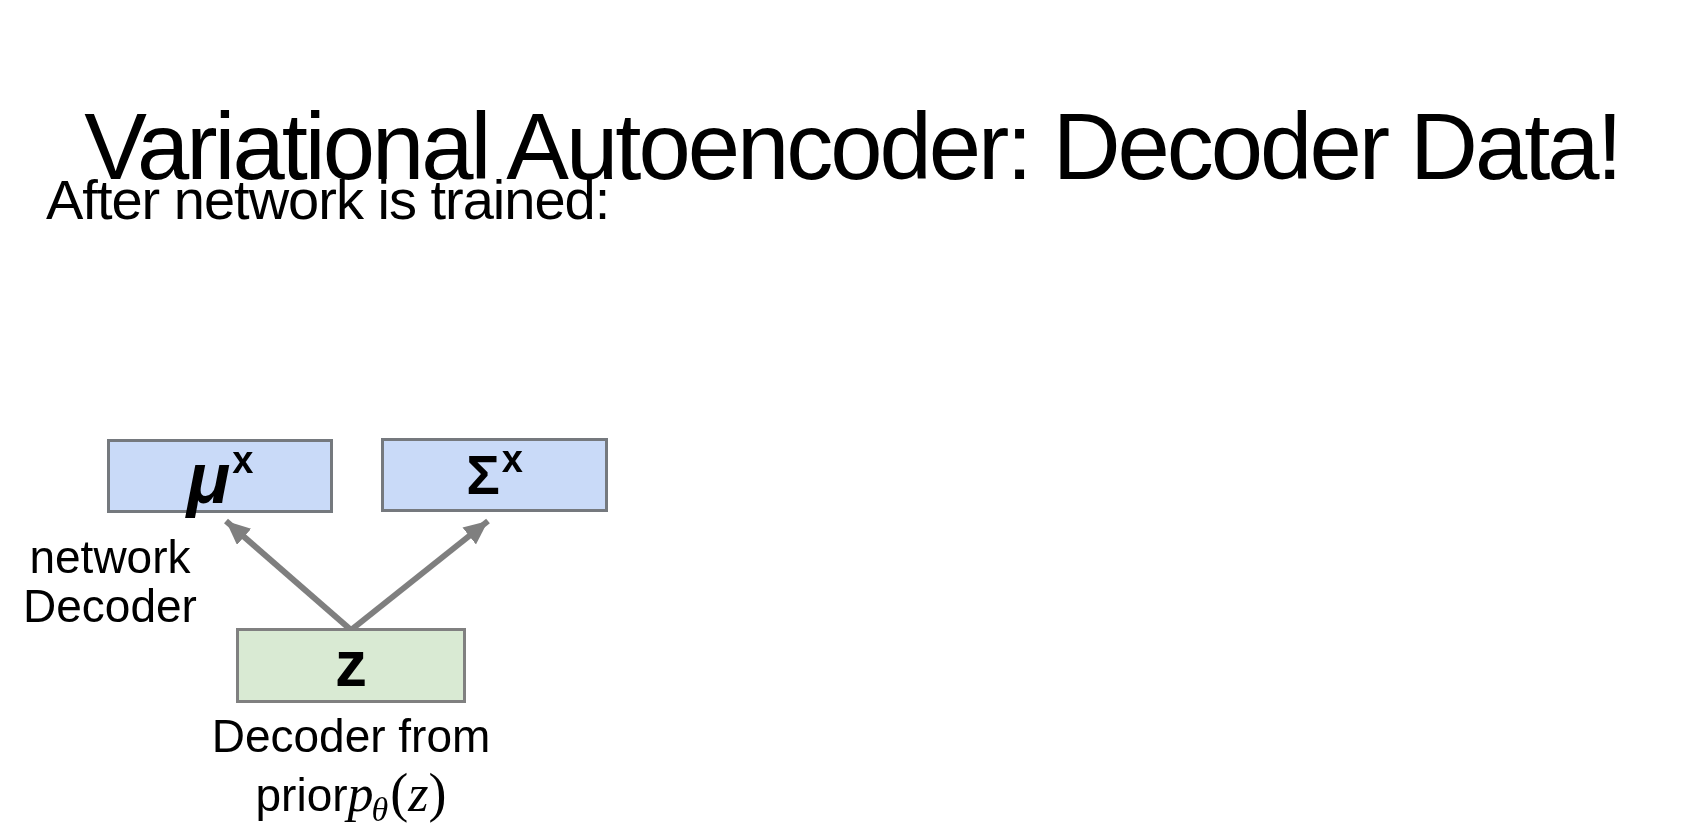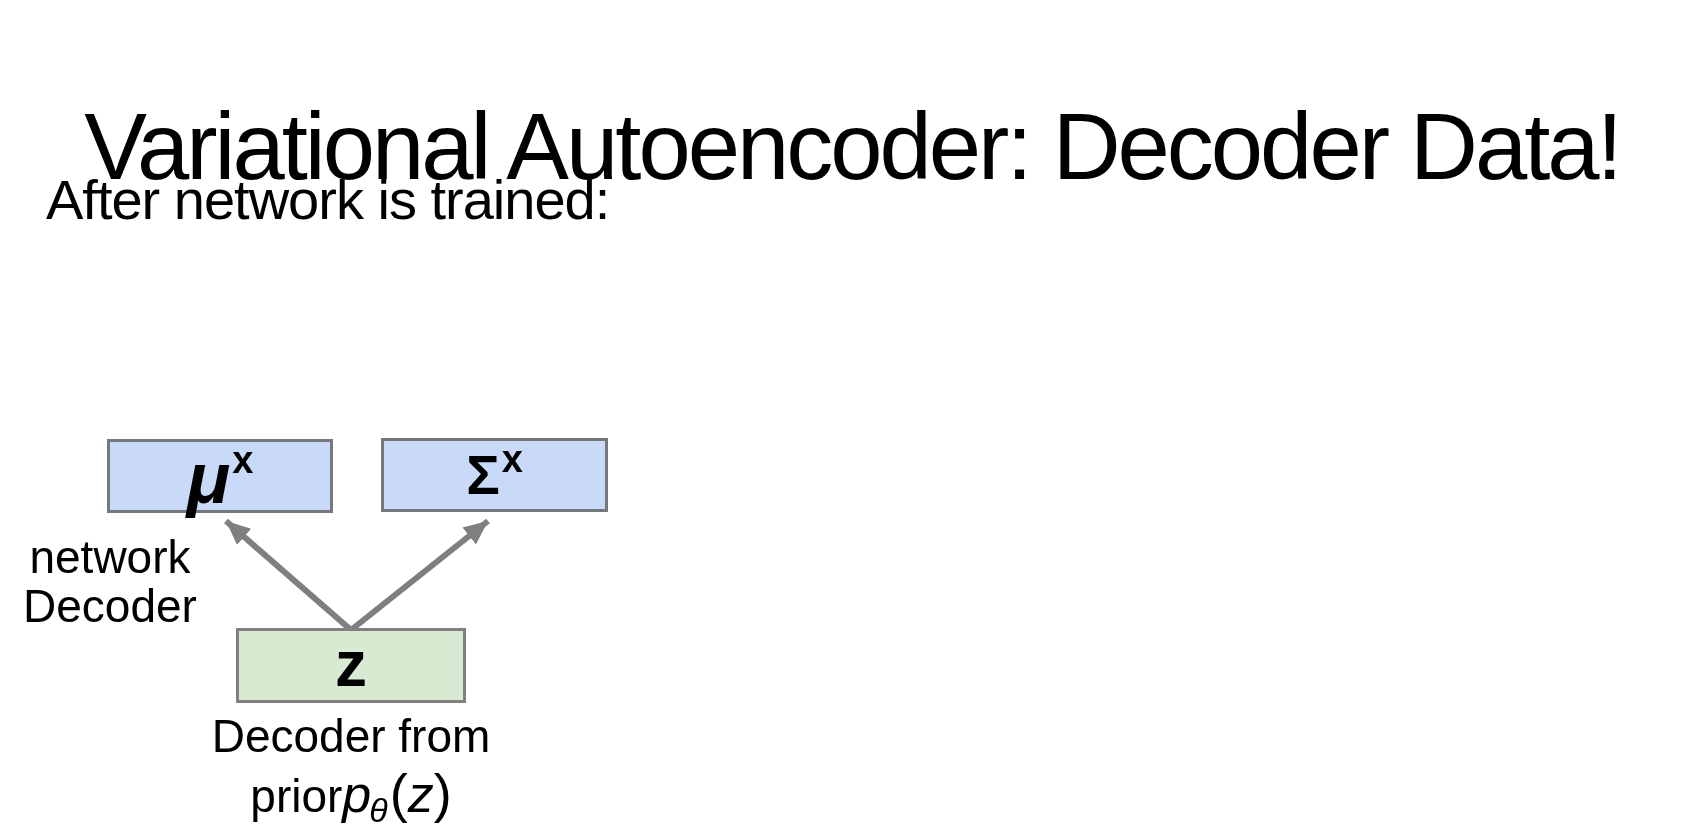--- a/index.html
+++ b/index.html
@@ -100,21 +100,21 @@
   .sample-label {
     left: 186px;
     top: 712px;
     width: 330px;
   }
   .sample-line2 {
     margin-top: 4px;
     white-space: nowrap;
   }
   .math {
-    font-family: Liberation Sans, sans-serif;
+    font-family: Liberation Serif, serif;
     font-style: italic;
     font-size: 52px;
     margin-left: 0;
   }
   .math .math-sub {
     font-size: 34px;
     font-style: italic;
     position: relative;
     top: 10px;
     left: -2px;

